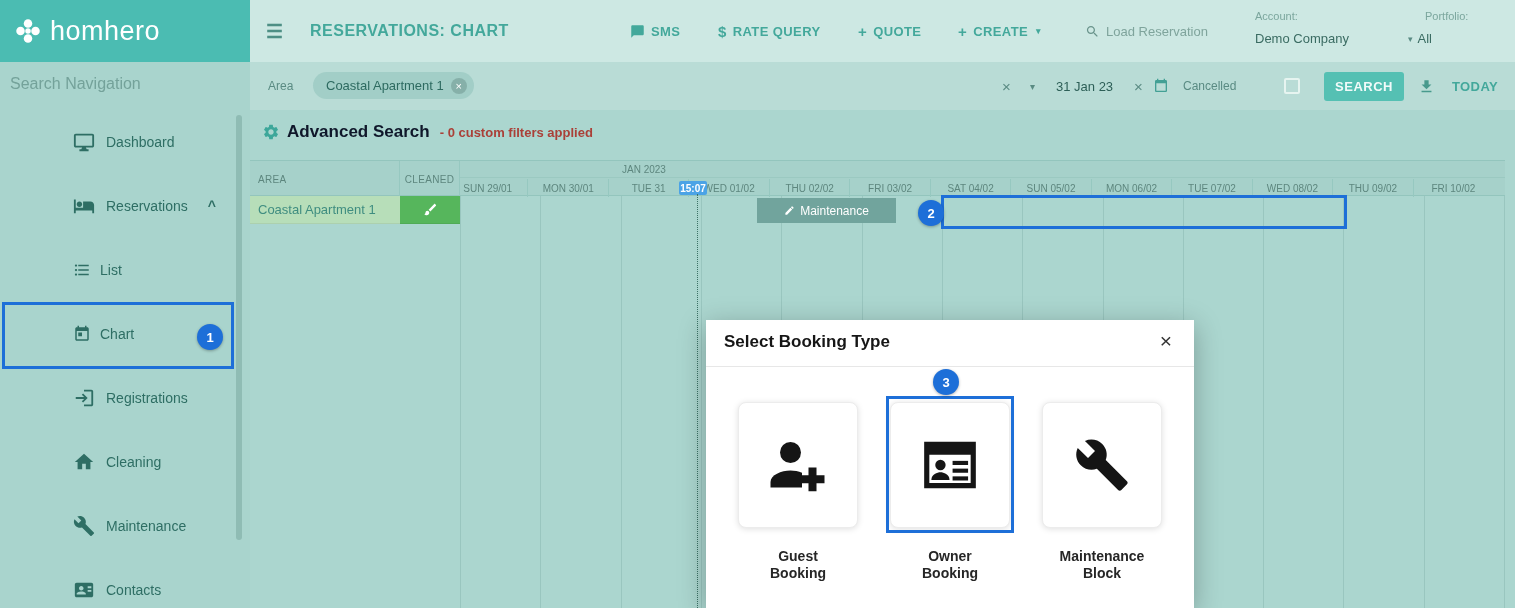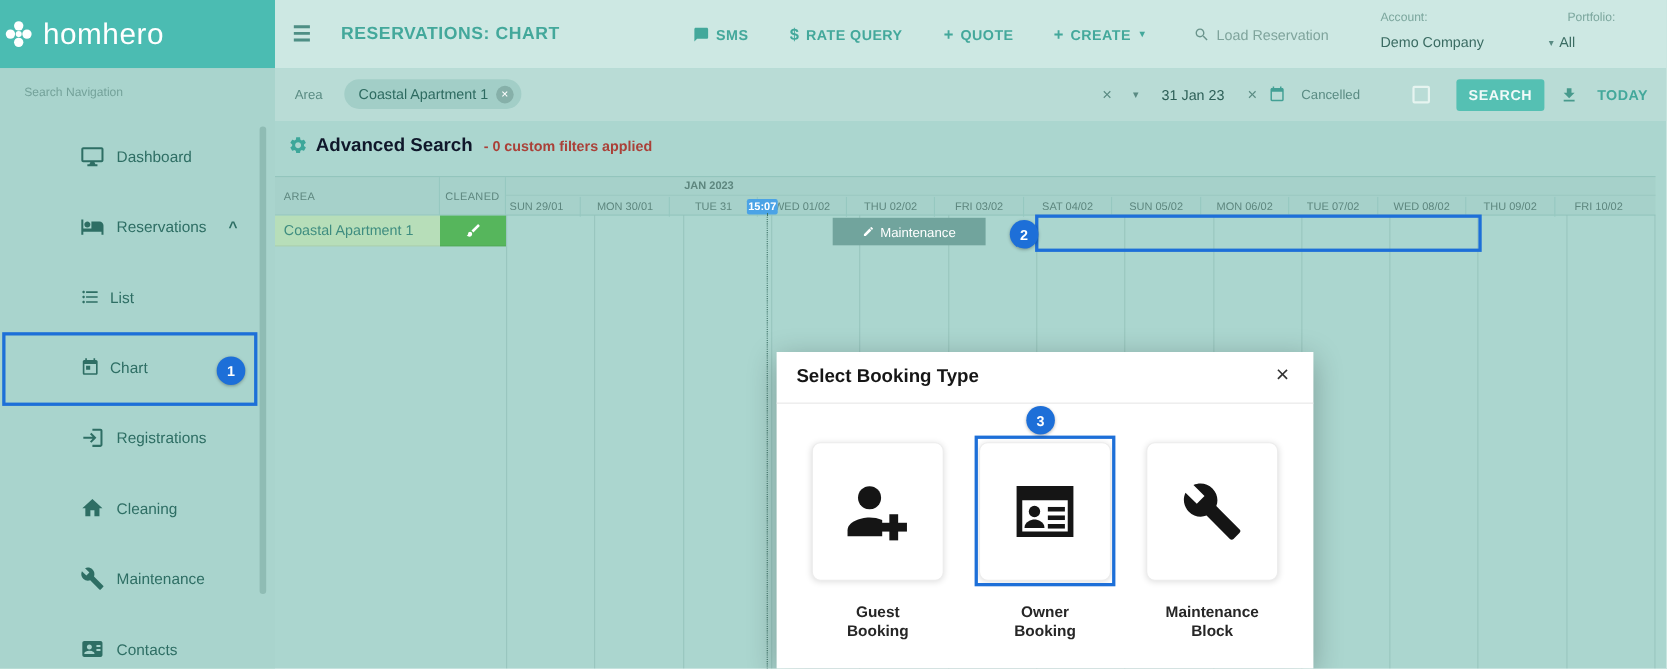--- a/index.html
+++ b/index.html
@@ -2,24 +2,24 @@
 <html><head>
 <meta charset="utf-8">
 <style>
   * { margin:0; padding:0; box-sizing:border-box; }
   body { font-family:"Liberation Sans", sans-serif; background:#ffffff; }
   #canvas { position:relative; width:1515px; height:608px; background:#abd6cf; overflow:hidden; }
   .abs { position:absolute; }
   svg { display:block; fill:currentColor; }
 
   
-  #logo { left:0; top:0; width:250px; height:62px; background:#4bbcb2; display:flex; align-items:center; padding-left:2px; gap:7px; }
+  #logo { left:0; top:0; width:250px; height:62px; background:#4bbcb2; display:flex; align-items:center; padding-left:13px; gap:7px; }
   #logo .word { color:#fff; font-size:27px; font-weight:400; letter-spacing:.5px; }
   #sidebar { left:0; top:62px; width:250px; height:546px; background:#a9d4cd; }
-  .side-search { position:absolute; left:10px; top:10px; width:200px; height:24px; background:transparent; border:none; outline:none; font-size:11px; color:#3a6b62; font-family:"Liberation Sans",sans-serif;margin-left:12px; }
+  .side-search { position:absolute; left:10px; top:10px; width:200px; height:24px; background:transparent; border:none; outline:none; font-size:16px; color:#3a6b62; font-family:"Liberation Sans",sans-serif; }
   .side-search::placeholder { color:#74a29a; opacity:1; }
   #nav { position:absolute; left:0; top:48px; right:0; }
   .nav-item { height:64px; display:flex; align-items:center; padding-left:73px; color:#2e6e64; cursor:pointer; position:relative; }
   .nicon { width:22px; height:22px; margin-right:11px; flex:none; color:#2e6e64; }
   .nav-item.sub .nicon { width:18px; height:18px; margin-right:9px; }
   .nav-item.sub .nlabel { }
   .nlabel { font-size:14px; }
   .chev { position:absolute; right:34px; font-size:14px; font-weight:bold; color:#2e6e64; }
   .side-scroll { position:absolute; left:236px; top:53px; width:6px; height:425px; background:#8fbcb4; border-radius:3px; }
 
@@ -50,21 +50,21 @@
   
   #advsearch { left:262px; top:122px; display:flex; align-items:center; gap:7px; }
   #advsearch .gear { width:18px; height:18px; color:#3da79a; }
   #advsearch .t { font-size:17px; font-weight:bold; color:#0f172a;text-align:right; }
   #advsearch .n { font-size:13px; font-weight:bold; color:#aa4038; margin-left:3px; }
 
   
   #gridhead { left:250px; top:160px; width:1255px; height:36px; background:#a6d1ca; border-top:1px solid #93c5bd; border-bottom:1px solid #93c5bd; }
   .ghcell { position:absolute; top:0; height:36px; font-size:10px; color:#5d867e; letter-spacing:.3px; display:flex; align-items:center; border-right:1px solid #96c8c0; }
   #monthrow { position:absolute; left:210px; top:0; width:1045px; height:17px; border-bottom:1px solid #9bc9c1; }
-  #monthlabel { position:absolute; left:162px; top:3px; font-size:10px; color:#5d867e;font-weight:bold; }
+  #monthlabel { position:absolute; left:162px; top:3px; font-size:10px; color:#5d867e; }
   #dayrow { position:absolute; left:198px; top:18px; width:1045px; height:18px; display:flex; }
   .daycell { flex:1; font-size:10px; color:#5d867e; display:flex; align-items:center; justify-content:center; white-space:nowrap; overflow:hidden; }
   .daycell + .daycell { border-left:1px solid #96c8c0; }
   .time-badge { position:absolute; left:429px; top:20px; width:28px; height:14px; background:#4ba3e6; color:#fff; font-size:10px; font-weight:bold; border-radius:2px; display:flex; align-items:center; justify-content:center; }
 
   #bodycols { left:460px; top:196px; width:1045px; height:412px; display:flex; border-left:1px solid rgba(120,168,160,.35); pointer-events:none; }
   .bodycol { flex:1; border-right:1px solid rgba(120,168,160,.35); }
 
   #chartrow { left:250px; top:196px; width:1255px; height:28px; }
   .row-area { position:absolute; left:0; top:0; width:150px; height:28px; background:#b7deb9; color:#3f8d80; font-size:13px; line-height:28px; padding-left:8px; border-bottom:1px solid rgba(0,0,0,.06); }

